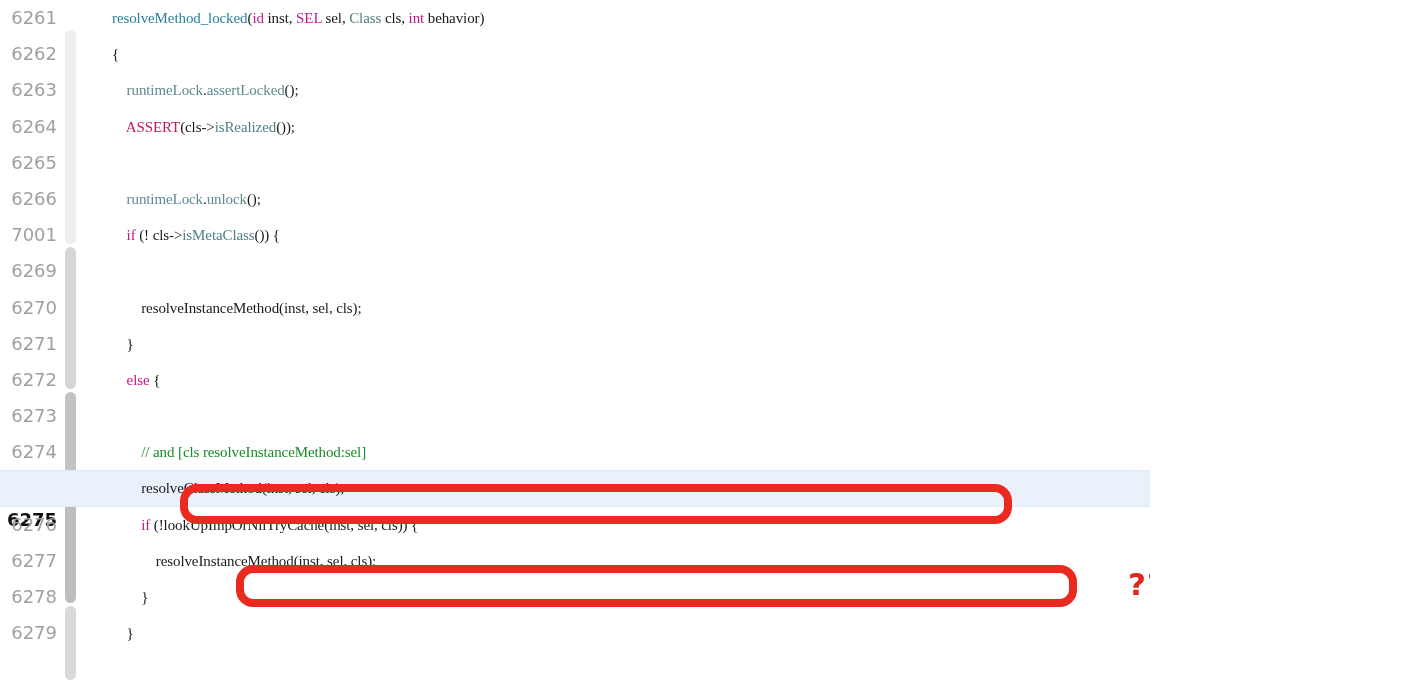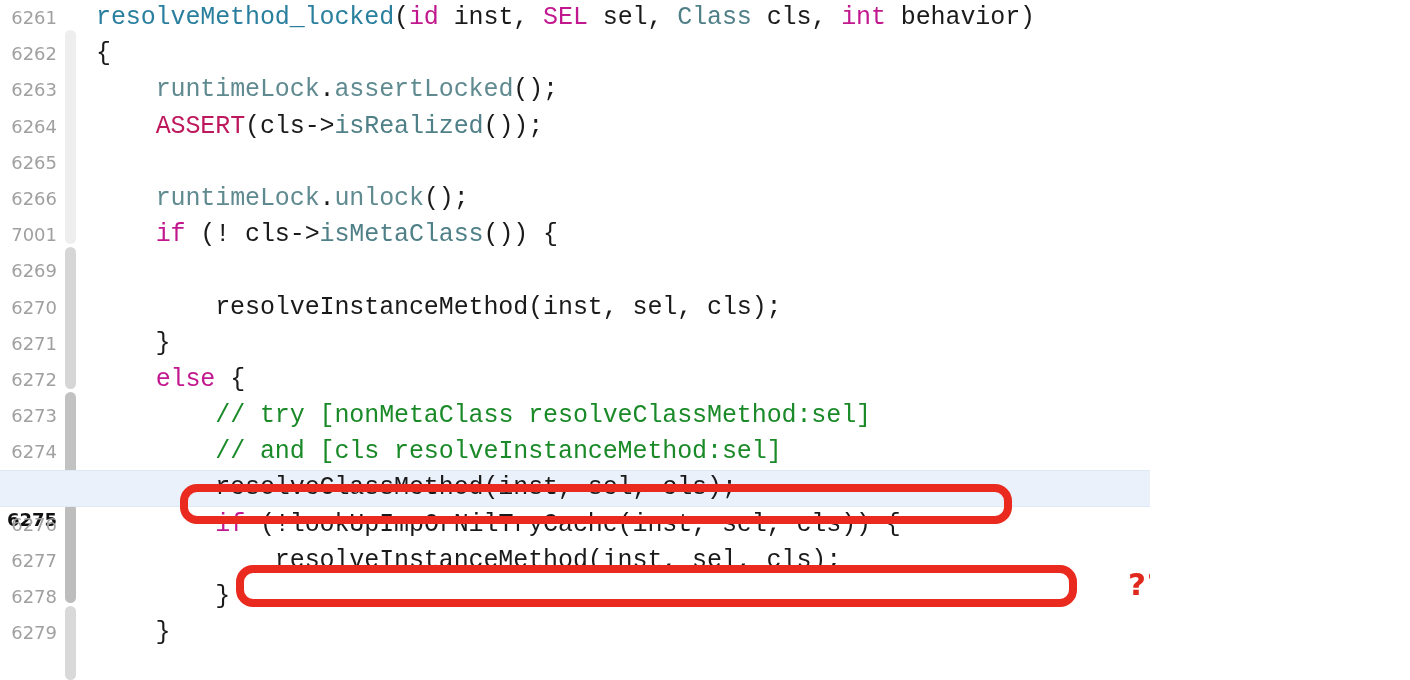--- a/index.html
+++ b/index.html
@@ -62,24 +62,24 @@
     font-size: 18px;
     letter-spacing: 0px;
   }
   .row.active .lineno {
     color: #111111;
     font-weight: bold;
     margin-top: 32px;
   }
   .code {
     position: absolute;
-    left: 96px;
+    left: 112px;
     top: 0;
-    font-family: Liberation Mono, monospace;
-    font-size: 25px;
+    font-family: Liberation Serif, serif;
+    font-size: 15px;
     color: #1a1a1a;
     letter-spacing: -0.1px;
   }
 
   
   .kw   { color: #c2188f; }           
   .typ  { color: #4f7f87; }           
   .fn   { color: #2a7f9e; }           
   .var  { color: #5f8a90; }           
   .mac  { color: #be185d; }           
@@ -147,21 +147,21 @@
       <div class="row"><div class="lineno">6262</div><div class="code"><span class="pl">{</span></div></div>
       <div class="row"><div class="lineno">6263</div><div class="code"><span class="pl">    </span><span class="var">runtimeLock</span><span class="pl">.</span><span class="var">assertLocked</span><span class="pl">();</span></div></div>
       <div class="row"><div class="lineno">6264</div><div class="code"><span class="pl">    </span><span class="mac">ASSERT</span><span class="pl">(cls-&gt;</span><span class="typ">isRealized</span><span class="pl">());</span></div></div>
       <div class="row"><div class="lineno">6265</div><div class="code"></div></div>
       <div class="row"><div class="lineno">6266</div><div class="code"><span class="pl">    </span><span class="var">runtimeLock</span><span class="pl">.</span><span class="var">unlock</span><span class="pl">();</span></div></div>
       <div class="row"><div class="lineno">7001</div><div class="code"><span class="pl">    </span><span class="kw">if</span><span class="pl"> (! cls-&gt;</span><span class="typ">isMetaClass</span><span class="pl">()) {</span></div></div>
       <div class="row"><div class="lineno">6269</div></div>
       <div class="row"><div class="lineno">6270</div><div class="code"><span class="pl">        resolveInstanceMethod(inst, sel, cls);</span></div></div>
       <div class="row"><div class="lineno">6271</div><div class="code"><span class="pl">    }</span></div></div>
       <div class="row"><div class="lineno">6272</div><div class="code"><span class="pl">    </span><span class="kw">else</span><span class="pl"> {</span></div></div>
-      <div class="row"><div class="lineno">6273</div><div class="code"><span class="pl">        </span><span class="cmt">// try [nonMetaClass resolveClassMethod:sel]</span></div></div>
+      <div class="row"><div class="lineno">6273</div><div class="code"><span class="pl">        </span></div></div>
       <div class="row"><div class="lineno">6274</div><div class="code"><span class="pl">        </span><span class="cmt">// and [cls resolveInstanceMethod:sel]</span></div></div>
       <div class="row active"><div class="lineno">6275</div><div class="code"><span class="pl">        resolveClassMethod(inst, sel, cls);</span></div></div>
       <div class="row"><div class="lineno">6276</div><div class="code"><span class="pl">        </span><span class="kw">if</span><span class="pl"> (!lookUpImpOrNilTryCache(inst, sel, cls)) {</span></div></div>
       <div class="row"><div class="lineno">6277</div><div class="code"><span class="pl">            resolveInstanceMethod(inst, sel, cls);</span></div></div>
       <div class="row"><div class="lineno">6278</div><div class="code"><span class="pl">        }</span></div></div>
       <div class="row"><div class="lineno">6279</div><div class="code"><span class="pl">    }</span></div></div>
     </div>
 
   <div class="right-strip"></div>
 

